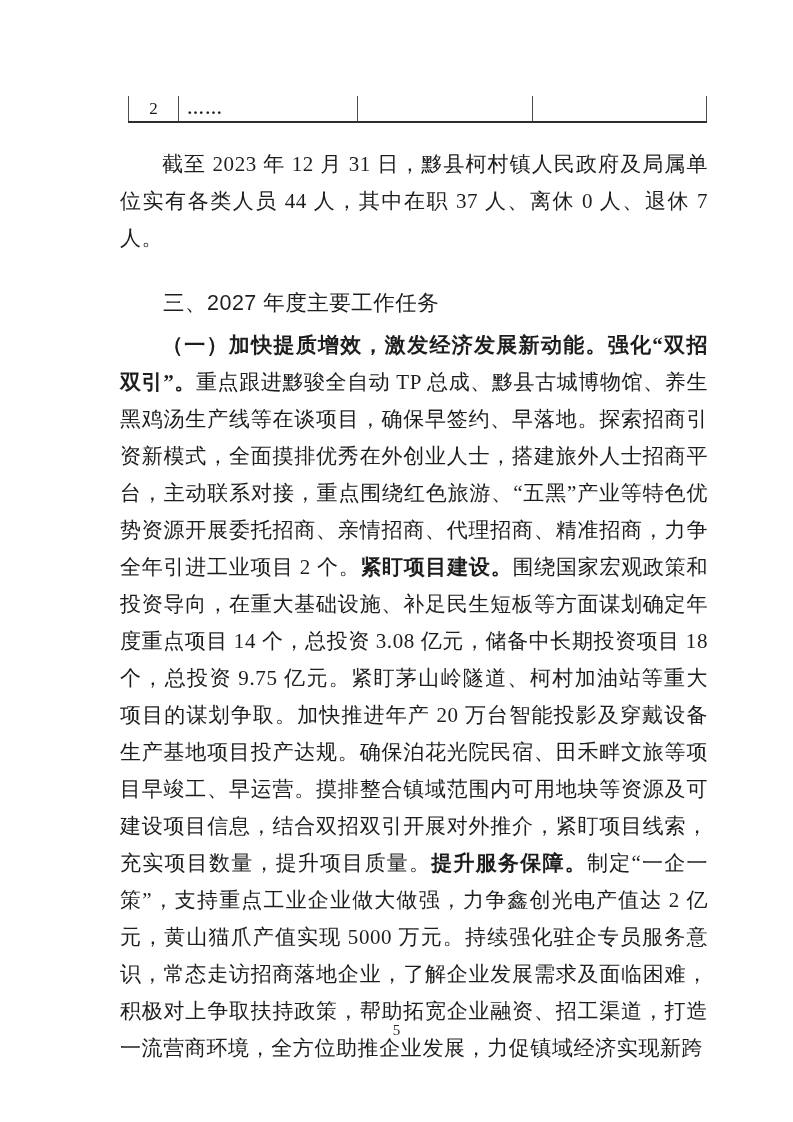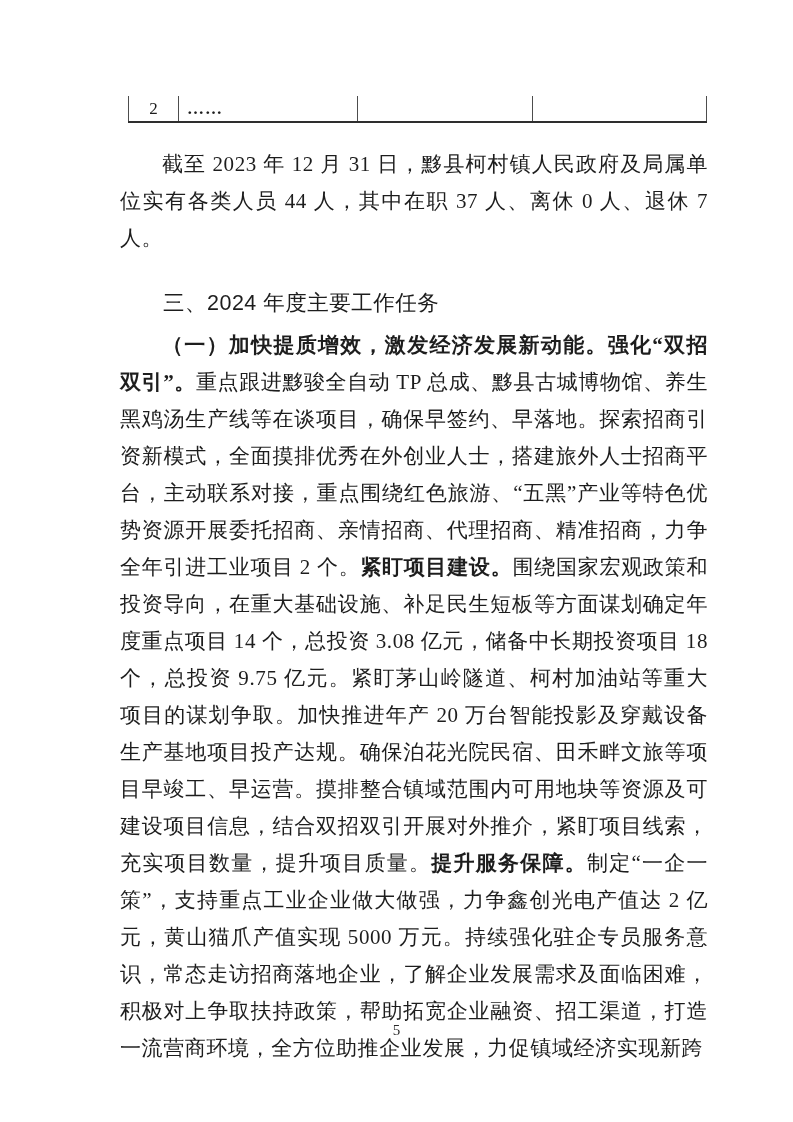--- a/index.html
+++ b/index.html
@@ -80,19 +80,19 @@
 
   <div class="table-frag">
     <div class="tcell c1">2</div>
     <div class="tcell c2">……</div>
     <div class="tcell c3"></div>
     <div class="tcell c4"></div>
   </div>
 
   <div class="body">
     <p class="para staffing"><span>截至 2023 年 12 月 31 日，黟县柯村镇人民政府及局属单位实有各类人员 44 人，其中在职 37 人、离休 0 人、退休 7 人。</span></p>
-    <h3 class="heading">三、2024 年度主要工作任务</h3>
+    <h3 class="heading">三、2027 年度主要工作任务</h3>
     <p class="para task"><span class="b">（一）加快提质增效，激发经济发展新动能。强化“双招双引”。</span><span>重点跟进黟骏全自动 TP 总成、黟县古城博物馆、养生黑鸡汤生产线等在谈项目，确保早签约、早落地。探索招商引资新模式，全面摸排优秀在外创业人士，搭建旅外人士招商平台，主动联系对接，重点围绕红色旅游、“五黑”产业等特色优势资源开展委托招商、亲情招商、代理招商、精准招商，力争全年引进工业项目 2 个。</span><span class="b">紧盯项目建设。</span><span>围绕国家宏观政策和投资导向，在重大基础设施、补足民生短板等方面谋划确定年度重点项目 14 个，总投资 3.08 亿元，储备中长期投资项目 18 个，总投资 9.75 亿元。紧盯茅山岭隧道、柯村加油站等重大项目的谋划争取。加快推进年产 20 万台智能投影及穿戴设备生产基地项目投产达规。确保泊花光院民宿、田禾畔文旅等项目早竣工、早运营。摸排整合镇域范围内可用地块等资源及可建设项目信息，结合双招双引开展对外推介，紧盯项目线索，充实项目数量，提升项目质量。</span><span class="b">提升服务保障。</span><span>制定“一企一策”，支持重点工业企业做大做强，力争鑫创光电产值达 2 亿元，黄山猫爪产值实现 5000 万元。持续强化驻企专员服务意识，常态走访招商落地企业，了解企业发展需求及面临困难，积极对上争取扶持政策，帮助拓宽企业融资、招工渠道，打造一流营商环境，全方位助推企业发展，力促镇域经济实现新跨</span></p>
   </div>
 
   <div class="pagenum">5</div>
 
 </div>
 
 </body></html>

